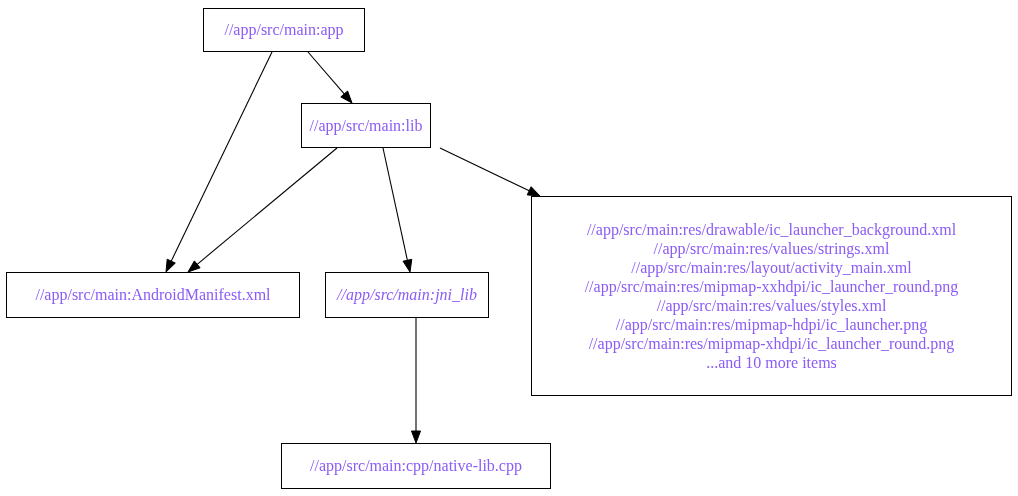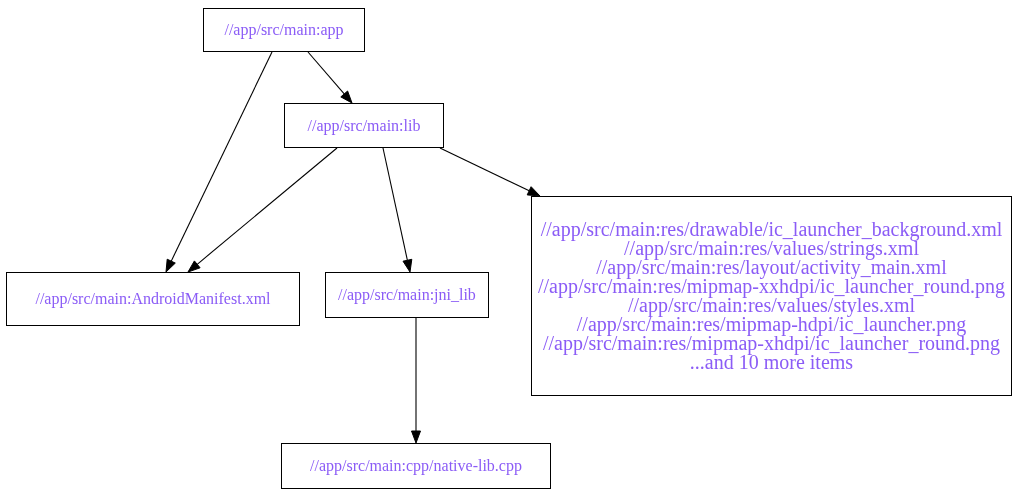--- a/index.html
+++ b/index.html
@@ -27,26 +27,26 @@
     display: flex;
     align-items: center;
     justify-content: center;
     text-align: center;
     font-size: 16px;
     white-space: nowrap;
   }
   .node.multi {
     flex-direction: column;
     line-height: 19px;
-    font-size: 20px;
+    font-size: 16px;
   }
   #node-app      { left: 203px; top: 8px;   width: 162px; height: 44px; }
-  #node-lib      { left: 284px; top: 103px; width: 160px; height: 45px; }
-  #node-manifest { left: 6px;   top: 272px; width: 294px; height: 54px; }
-  #node-jni      { left: 325px; top: 272px; width: 164px; height: 46px; }
+  #node-lib      { left: 301px; top: 103px; width: 130px; height: 45px; }
+  #node-manifest { left: 6px;   top: 272px; width: 294px; height: 46px; }
+  #node-jni      { left: 325px; top: 272px; width: 164px; height: 46px; font-style: italic; }
   #node-res      { left: 531px; top: 196px; width: 481px; height: 200px; }
   #node-cpp      { left: 281px; top: 443px; width: 270px; height: 46px; }
 </style>
 </head>
 <body>
 
 <div class="canvas">
 
   <svg class="edges" viewBox="0 0 1018 496" xmlns="http://www.w3.org/2000/svg">
 

